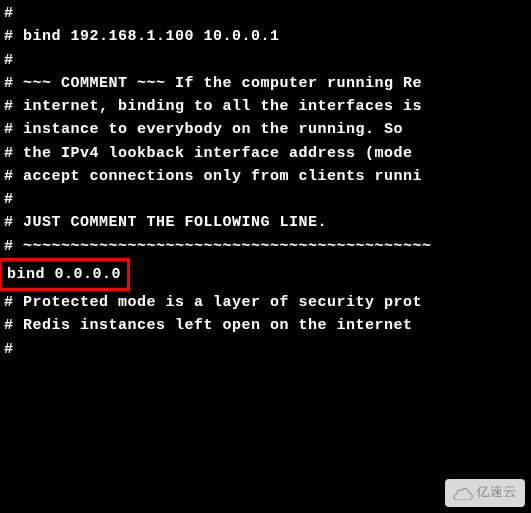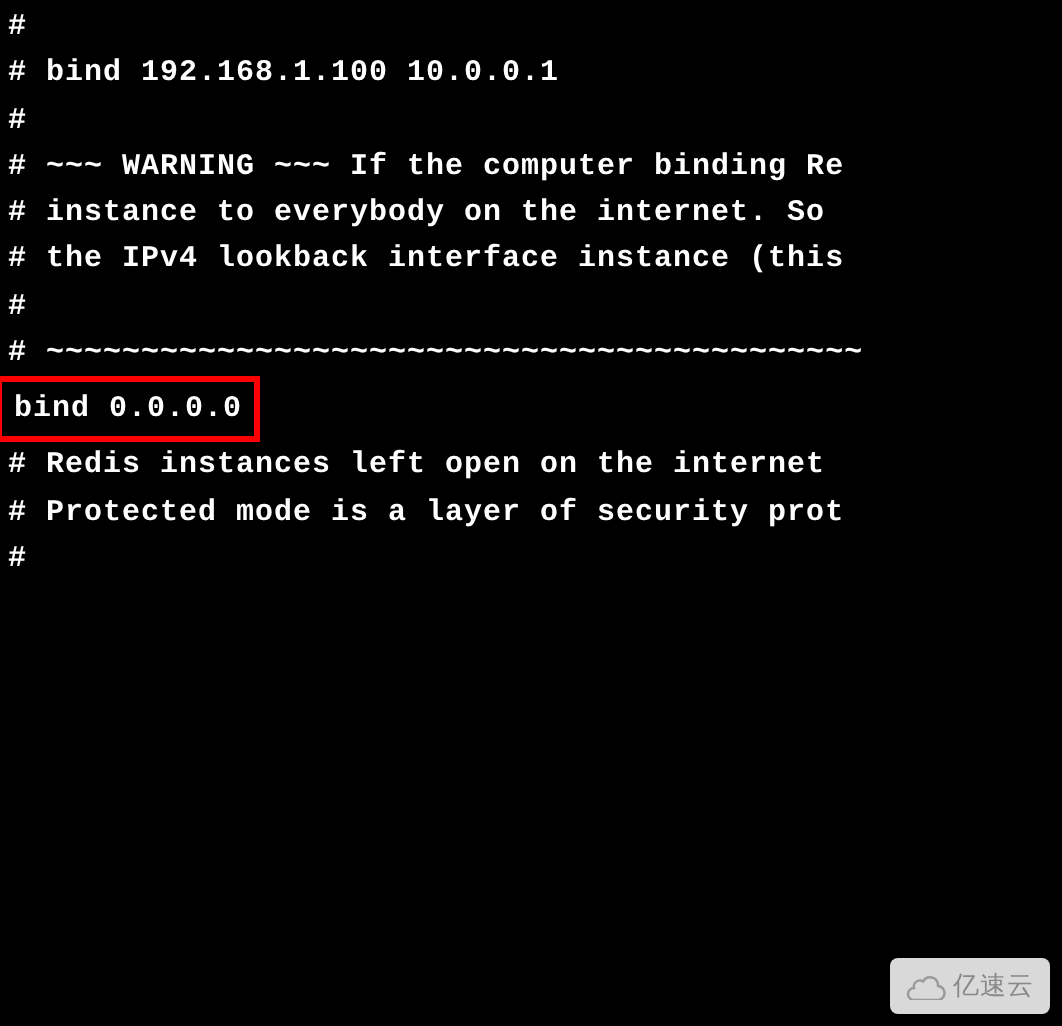--- a/index.html
+++ b/index.html
@@ -29,51 +29,54 @@
       display: inline-block;
       padding: 2px 6px;
       margin-left: -6px;
     }
     .watermark {
       position: absolute;
       bottom: 6px;
       right: 6px;
       background: rgba(255,255,255,0.85);
       color: #888;
-      font-family: Liberation Sans, sans-serif;
+      font-family: Liberation Mono, monospace;
       font-size: 13px;
       font-weight: normal;
       padding: 4px 8px;
       border-radius: 4px;
       display: flex;
       align-items: center;
       gap: 4px;
     }
     .watermark-icon {
       display: inline-flex;
     }
   </style>
 </head>
 <body>
 
 <div>
   <div class="line">#</div>
   <div class="line"># bind 192.168.1.100 10.0.0.1</div>
   <div class="line">#</div>
-  <div class="line"># ~~~ WARNING ~~~ If the computer binding Re</div>
-  <div class="line"># instance to everybody on the internet. So </div>
-  <div class="line"># the IPv4 lookback interface instance (this </div>
+  <div class="line"># ~~~ COMMENT ~~~ If the computer running Re</div>
+  <div class="line"># internet, binding to all the interfaces is</div>
+  <div class="line"># instance to everybody on the running. So </div>
+  <div class="line"># the IPv4 lookback interface address (mode </div>
+  <div class="line"># accept connections only from clients runni</div>
   <div class="line">#</div>
+  <div class="line"># JUST COMMENT THE FOLLOWING LINE.</div>
   <div class="line"># ~~~~~~~~~~~~~~~~~~~~~~~~~~~~~~~~~~~~~~~~~~~</div>
   <div class="highlight">
     <span class="line">bind 0.0.0.0</span>
   </div>
   <div class="line"></div>
+  <div class="line"># Protected mode is a layer of security prot</div>
   <div class="line"># Redis instances left open on the internet </div>
-  <div class="line"># Protected mode is a layer of security prot</div>
   <div class="line">#</div>
 </div>
 
 <div class="watermark">
   <span class="watermark-icon">
     <svg width="20" height="14" viewBox="0 0 20 14">
       <path d="M16 6.5a4 4 0 0 0-7.5-1.8A3 3 0 0 0 4 8a3 3 0 0 0 0 6h11.5a3.5 3.5 0 0 0 .5-7z" fill="none" stroke="#999" stroke-width="1.2"></path>
     </svg>
   </span>
   <span>亿速云</span>

